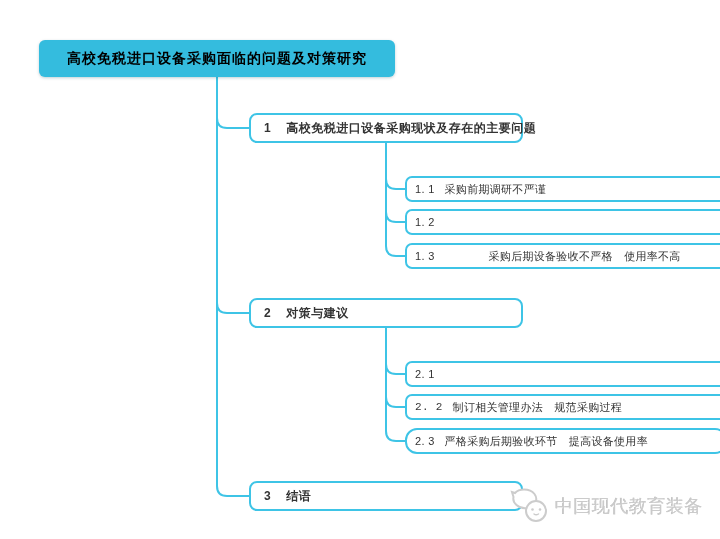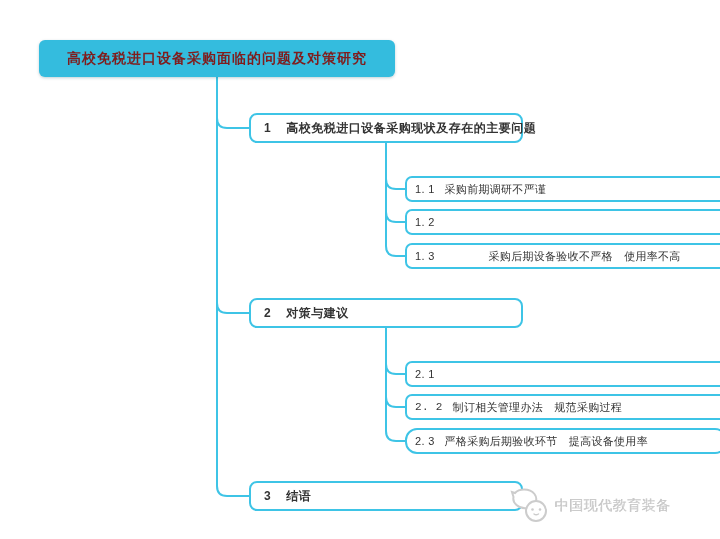--- a/index.html
+++ b/index.html
@@ -15,21 +15,21 @@
     position:absolute; box-sizing:border-box;
     display:flex; align-items:center;
     background:#ffffff;
     border:2px solid #3ec4e6;
     border-radius:8px;
     white-space:nowrap;
   }
   .root-node {
     left:39px; top:40px; width:356px; height:37px;
     background:#34bcde; border:none; border-radius:6px;
-    color:#7f1d1d; justify-content:center;
+    color:#000000; justify-content:center;
     font-weight:bold; font-size:14px; letter-spacing:1px;
     box-shadow:0 1px 3px rgba(0,70,90,.25);
   }
   .branch {
     left:249px; width:274px; height:30px;
     padding-left:13px; font-weight:bold; font-size:12px; letter-spacing:.5px;
   }
   .branch .num { margin-right:15px; }
   .n1 { top:113px; }
   .n2 { top:298px; }
@@ -45,21 +45,21 @@
   .c13 { top:243px;gap:44px; }
   .c21 { top:361px; }
   .c22 { top:394px;font-family:Liberation Mono, monospace; }
   .c23 { top:428px;border-radius:12px; }
 
   .watermark {
     position:absolute; left:506px; top:487px;
     display:flex; align-items:center;
   }
   .wm-text {
-    margin-left:3px; font-size:14px; letter-spacing:.5px;
+    margin-left:3px; font-size:18px; letter-spacing:.5px;
     color:#cbcbcb;
     text-shadow:1px 1px 0 #ffffff, -0.5px -0.5px 0 #bdbdbd;
   }
 </style>
 </head>
 <body>
 
 <svg class="connectors" width="720" height="539" viewBox="0 0 720 539">
   <g fill="none" stroke="#3ec4e6" stroke-width="2" stroke-linecap="round">
 

